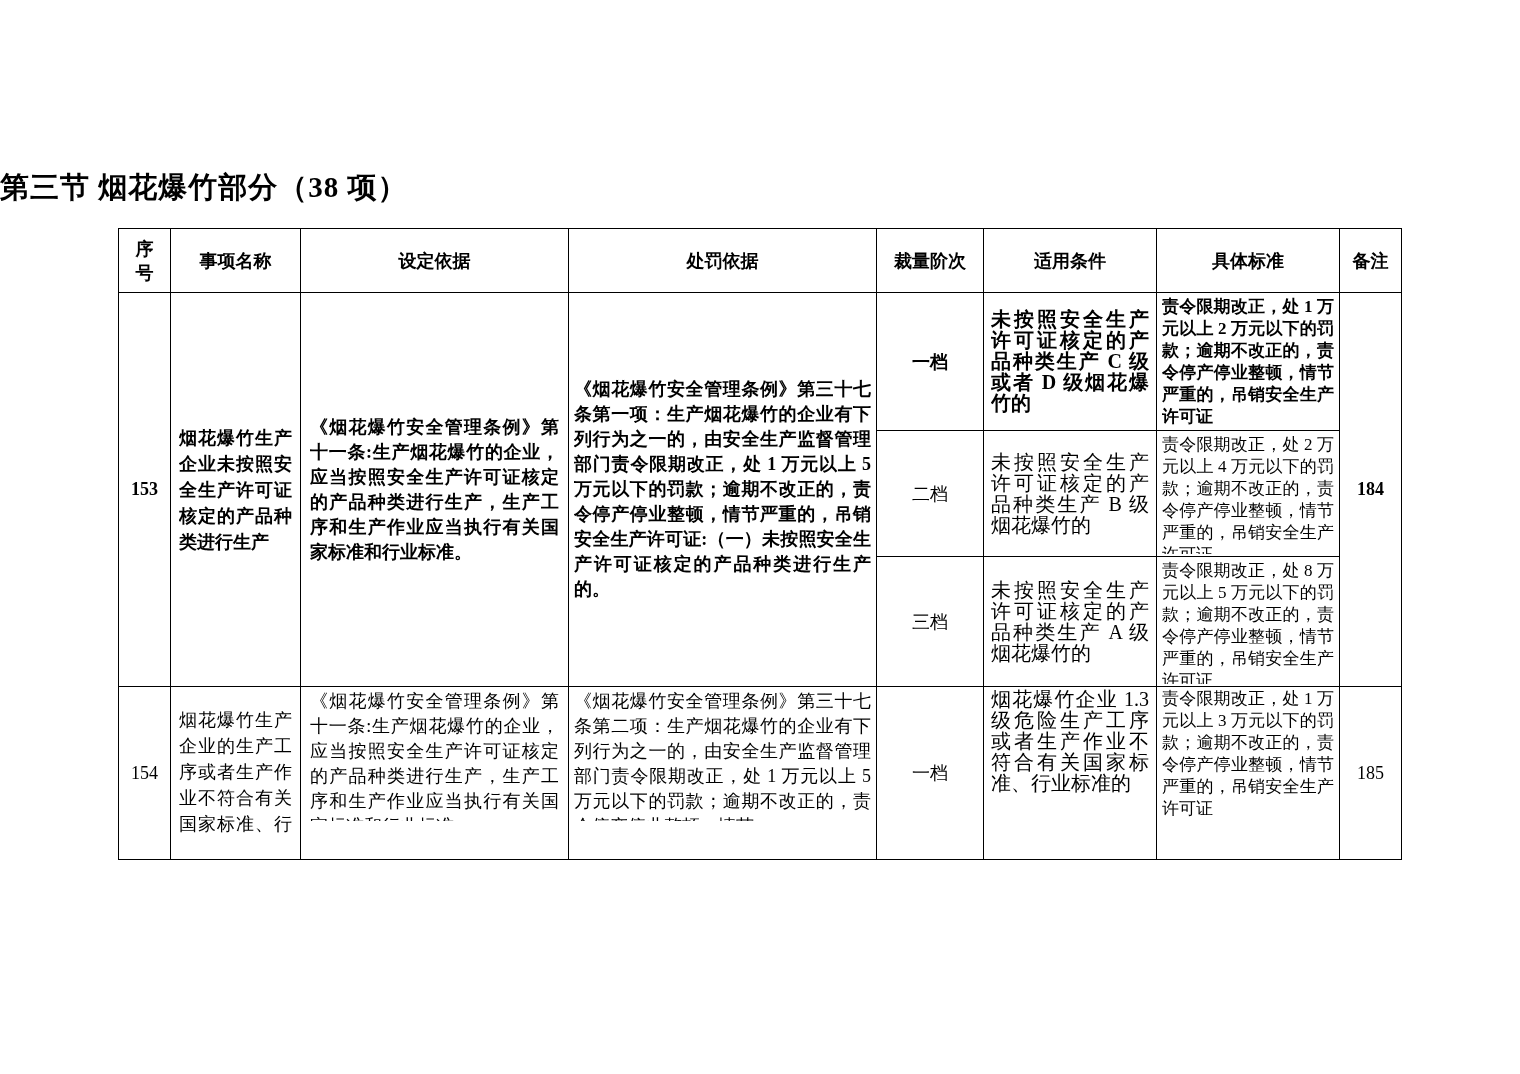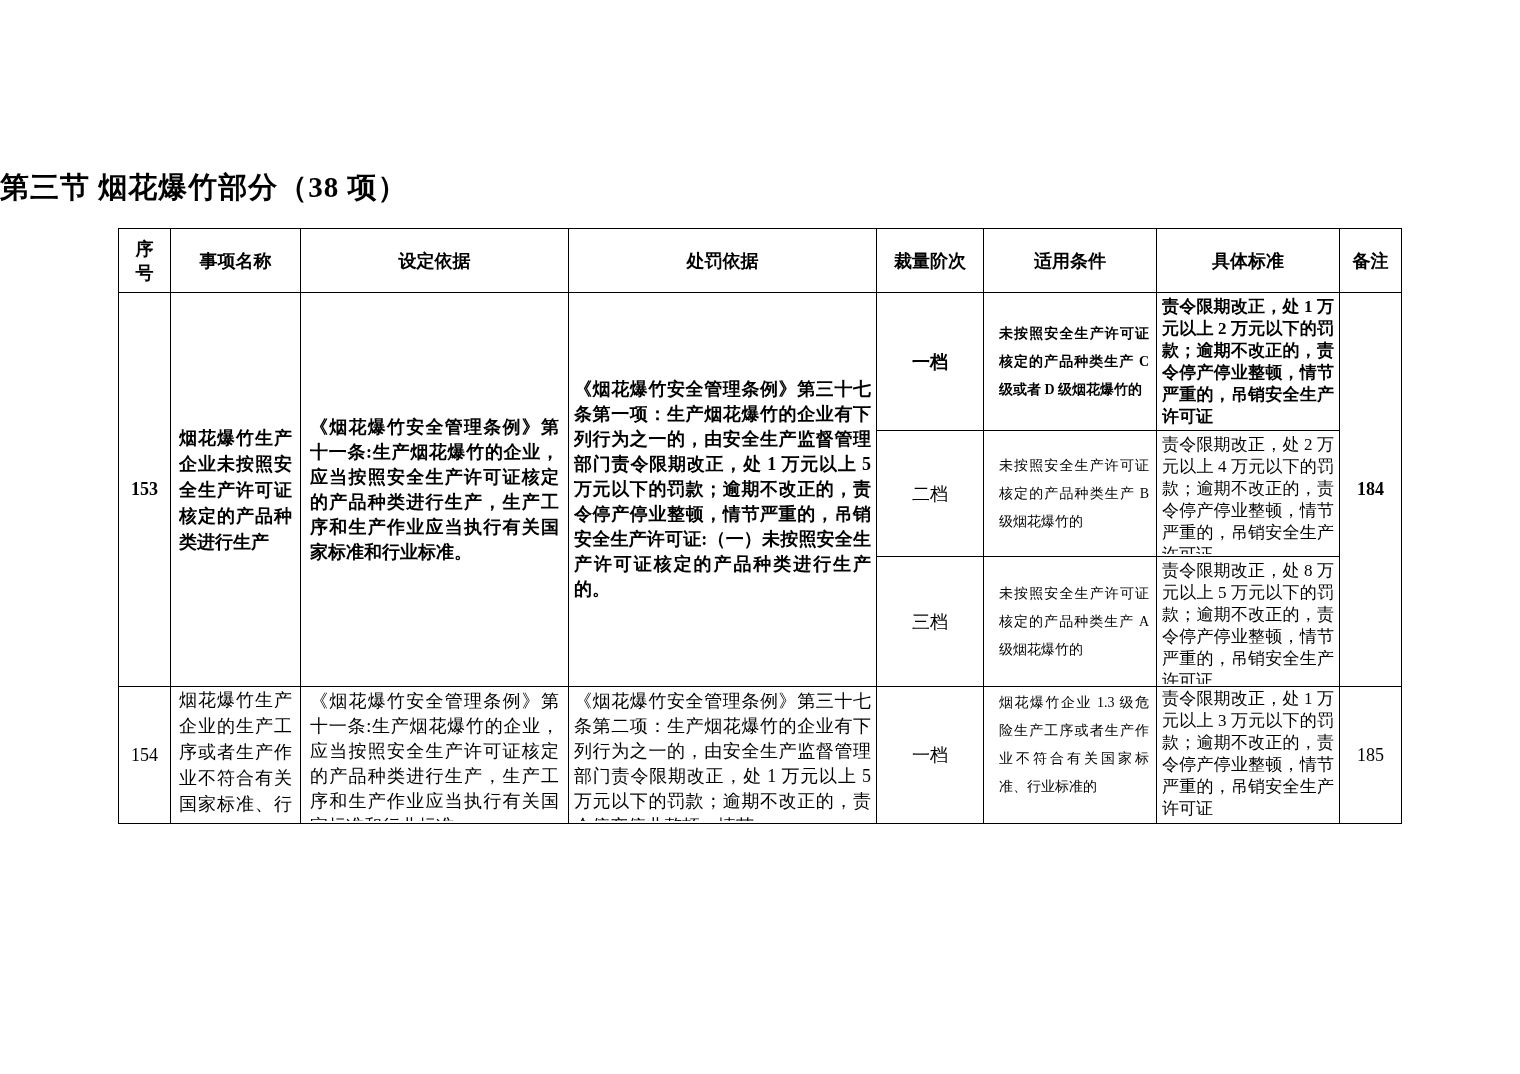--- a/index.html
+++ b/index.html
@@ -39,23 +39,23 @@
     line-height: 24px;
     padding: 13px 5px;
   }
   th.h-serial { padding: 0 15px; }  
   .clip { overflow: hidden; }
   
   td.c-num, td.c-tier, td.c-remark { text-align: center; }
   td.c-item  .clip { font-size: 18px; line-height: 26px; text-align: justify; text-justify: inter-character; }
   td.c-set   .clip { font-size: 18px; line-height: 25px; text-align: justify; text-justify: inter-character; }
   td.c-pen   .clip { font-size: 18px; line-height: 25px; text-align: justify; text-justify: inter-character; }
-  td.c-cond  .clip { font-size: 14px; line-height: 28px; text-align: justify; text-justify: inter-character; margin-left: 8px; }
+  td.c-cond  .clip { font-size: 20px; line-height: 21px; text-align: justify; text-justify: inter-character; }
   td.c-std   .clip { font-size: 17px;  line-height: 22px; text-align: justify; text-justify: inter-character; }
-  td.c-item  { padding: 0 8px; }
+  td.c-item  { padding: 20px 8px; }
   td.c-set   { padding: 2px 9px; }
   td.c-pen   { padding: 2px 5px; }
   td.c-cond  { padding: 2px 7px; }
   td.c-std   { padding: 1px 5px; }
   
   tr.r-tier1 td { height: 138px; font-weight: bold; }
   tr.r-tier2 td { height: 126px; }
   tr.r-tier3 td { height: 130px; }
   tr.r-154   td { height: 136px; }
   tr.r-tier1 .h-t1 { max-height: 132px; }

